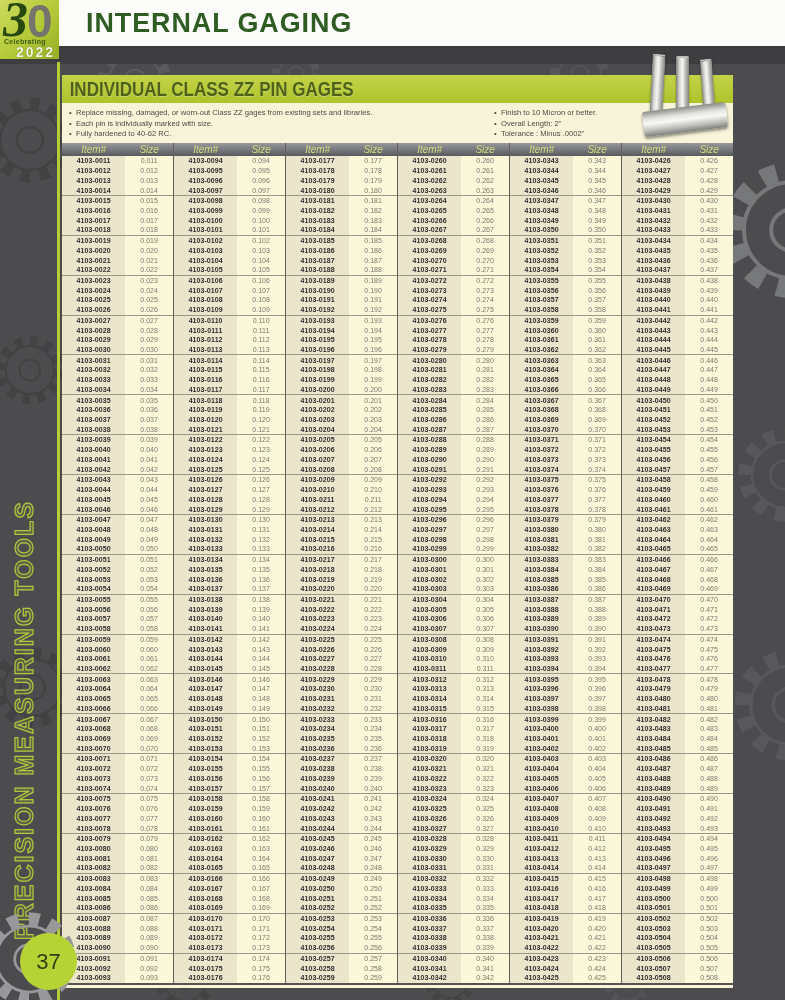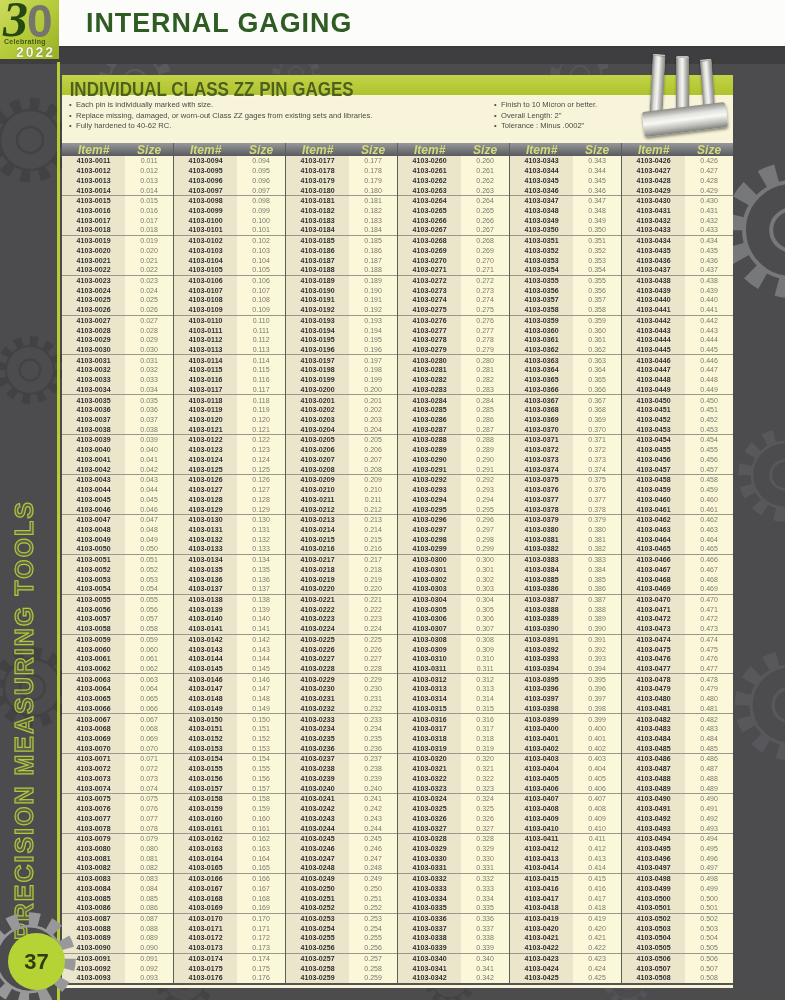--- a/index.html
+++ b/index.html
@@ -21,45 +21,45 @@
   .logo .celebrating{position:absolute;left:4px;bottom:14px;font-size:7px;font-weight:bold;color:#415c12;letter-spacing:.3px;}
   .logo .year{position:absolute;left:16px;bottom:-1px;font-size:14px;font-weight:bold;color:#f3f6e2;letter-spacing:2px;text-shadow:0 0 1px #415c12;}
 
   
   .vline{position:absolute;left:57px;top:62px;width:3px;height:938px;background:#b4cc35;z-index:2;}
 
   
   .sidebar-label{position:absolute;left:10px;top:292px;height:648px;writing-mode:vertical-rl;transform:rotate(180deg);font-size:25px;font-weight:bold;letter-spacing:2px;white-space:nowrap;color:rgba(181,201,60,0.18);-webkit-text-stroke:1.2px #b2c73b;z-index:2;}
 
   
-  .page-badge{position:absolute;left:8px;top:933px;width:57px;height:57px;border-radius:50%;background:#b6d336;display:flex;align-items:center;justify-content:center;font-size:22px;font-weight:bold;color:#2f3d12;z-index:6;}
+  .page-badge{position:absolute;left:20px;top:933px;width:57px;height:57px;border-radius:50%;background:#b6d336;display:flex;align-items:center;justify-content:center;font-size:22px;font-weight:normal;color:#2f3d12;z-index:6;}
   .corner-gear{position:absolute;left:-26px;top:904px;z-index:5;}
 
   
   .card{position:absolute;left:62px;top:75px;width:671px;height:913px;background:#f7f4d9;z-index:3;}
-  .section-bar{height:20px;background:linear-gradient(#c3d348,#aec32c);}
+  .section-bar{height:28px;background:linear-gradient(#c3d348,#aec32c);}
   .section-title{display:inline-block;font-size:20px;font-weight:bold;color:#4e601a;line-height:29px;padding-left:9px;white-space:nowrap;transform:scaleX(.85);transform-origin:left center;letter-spacing:0px;text-shadow:0 1px 0 rgba(255,255,255,.25);}
   .info{display:flex;padding:5px 6px 0 6px;font-size:7.6px;color:#4b4b44;height:35px;}
   .blist{list-style:none;margin:0;padding:0;}
   .blist li{line-height:10.5px;padding-left:8px;position:relative;}
   .blist li:before{content:"\2022";position:absolute;left:1px;top:0;color:#4b4b44;}
   .blist.left{width:425px;}
   .blist.right{width:170px;}
 
   
   .pins{position:absolute;left:581px;top:-21px;width:95px;height:92px;z-index:7;}
   .pin-v{position:absolute;border-radius:2px;background:linear-gradient(90deg,#7e7e7a 0%,#d9d9d5 28%,#f5f5f1 50%,#b9b9b5 75%,#85857f 100%);box-shadow:0 1px 2px rgba(0,0,0,.45);border-top:2px solid #bdbdb9;}
   .pin-h{position:absolute;left:0px;top:53px;width:84px;height:25px;border-radius:3px;background:linear-gradient(#8d8d89 0%,#e3e3df 30%,#f8f8f4 50%,#bcbcb8 78%,#7f7f7b 100%);transform:rotate(-7deg);box-shadow:0 2px 3px rgba(0,0,0,.45);}
 
   
   .gtable{position:absolute;left:0;top:68px;right:0;bottom:3px;display:flex;border-bottom:2px solid #55544e;}
   .gcol{flex:1;display:flex;flex-direction:column;border-left:1px solid #5f5f58;min-width:0;}
   .gcol:first-child{border-left:none;}
   .ghead{display:flex;height:13px;background:linear-gradient(#97989b,#595a5d);flex:none;}
-  .ghead div{display:flex;align-items:center;justify-content:center;font-size:12px;font-weight:bold;font-style:italic;color:#d2db7c;}
+  .ghead div{display:flex;align-items:center;justify-content:center;font-size:10px;font-weight:normal;font-style:italic;color:#d2db7c;}
   .hi{width:57%;} .hs{width:43%;}
   .rows{flex:1;display:flex;flex-direction:column;min-height:0;}
   .trow{flex:1;display:flex;min-height:0;box-sizing:border-box;}
   .trow.grp{border-bottom:1px solid #9b978b;}
   .ti,.ts{display:flex;align-items:center;justify-content:center;font-size:7px;line-height:1;min-height:0;}
   .ti{width:57%;background:#eae5cb;color:#2e2e2f;font-weight:bold;letter-spacing:.1px;}
   .ts{width:43%;background:#fbf8da;color:#7c776d;}
 </style>
 </head>
 <body>
@@ -131,22 +131,22 @@
     </svg>
   <div class="page-badge">37</div>
 
   <div class="card">
     <div class="section-bar">
       <span class="section-title">INDIVIDUAL CLASS ZZ PIN GAGES</span>
     </div>
 
     <div class="info">
       <ul class="blist left">
+        <li>Replace missing, damaged, or worn-out Class ZZ gages from existing sets and libraries.</li>
         <li>Each pin is individually marked with size.</li>
-        <li>Replace missing, damaged, or worn-out Class ZZ gages from existing sets and libraries.</li>
         <li>Fully hardened to 40-62 RC.</li>
       </ul>
       <ul class="blist right">
         <li>Finish to 10 Micron or better.</li>
         <li>Overall Length: 2"</li>
         <li>Tolerance : Minus .0002"</li>
       </ul>
 
       <div class="pins">
         <div class="pin-v" style="left:8px;top:0;width:13px;height:62px;transform:rotate(3deg)"></div>

